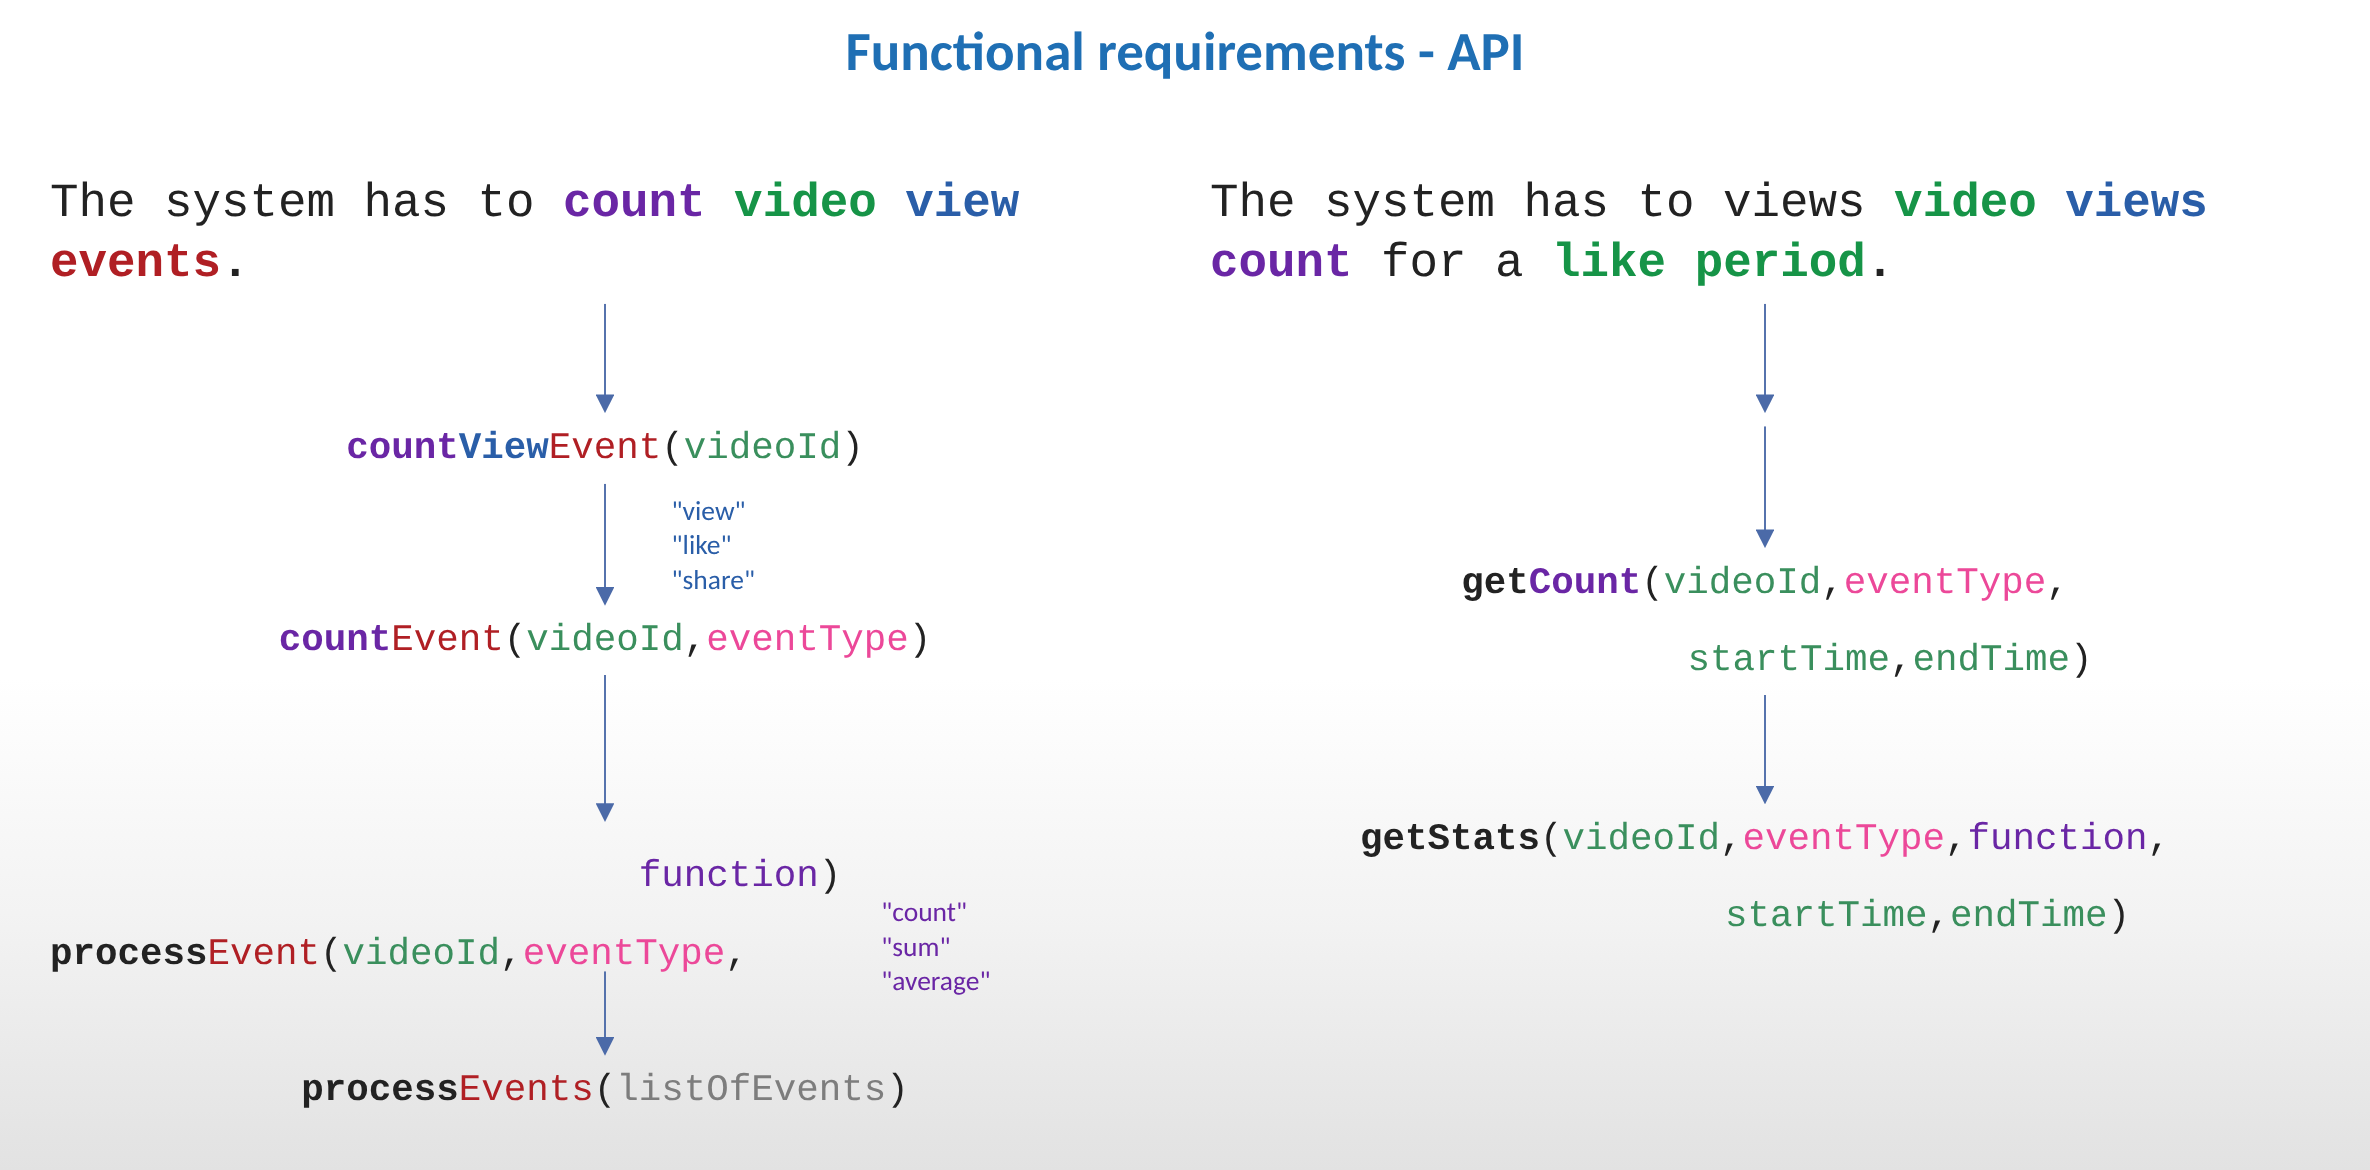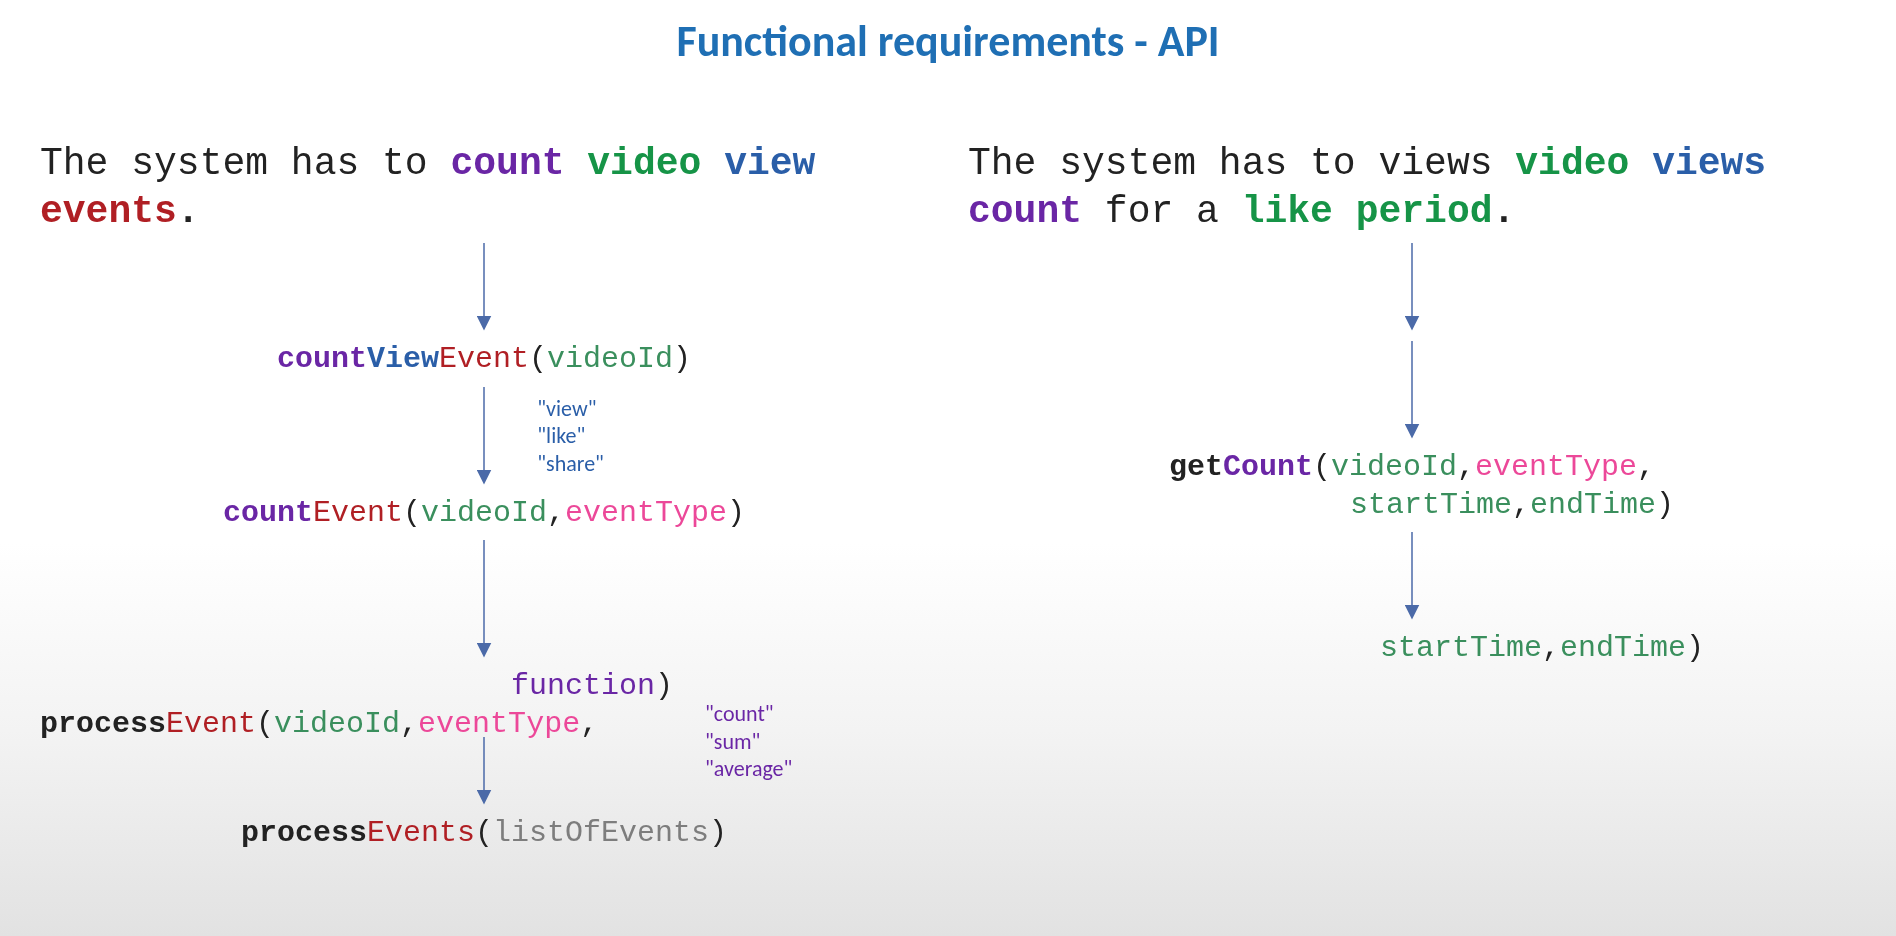--- a/index.html
+++ b/index.html
@@ -49,20 +49,21 @@
   .t-green  { color: #169447; font-weight: 700; }
   .t-blue   { color: #2a5ea8; font-weight: 700; }
   .t-red    { color: #b01f24; font-weight: 700; }
   .t-period { font-weight: 700; color: #222; }
 
   .mono {
     font-family: "Courier New", Courier, monospace;
     font-size: 30px;
     line-height: 1.25;
     color: #222;
+    margin-top: 24px;
   }
   .sig { text-align: center; margin: 0 auto; }
   .kw-black  { color: #222; font-weight: 700; }
   .kw-purple { color: #6a26a5; font-weight: 700; }
   .kw-blue   { color: #2a5ea8; font-weight: 700; }
   .kw-red    { color: #b01f24; font-weight: 400; }
   .paren     { color: #222; }
   .arg-green { color: #3a8f5d; }
   .arg-blue  { color: #ec4899; font-family: Liberation Mono, monospace; }
   .arg-purple{ color: #6a26a5; }
@@ -213,20 +214,23 @@
         <svg width="20" height="90">
             <defs>
               <marker id="ahR3" markerWidth="10" markerHeight="10" refX="5" refY="5" orient="auto">
                 <path d="M0,0 L10,5 L0,10 z" fill="#4b6aa8"></path>
               </marker>
             </defs>
             <line x1="10" y1="0" x2="10" y2="80" stroke="#4b6aa8" stroke-width="1.5" marker-end="url(#ahR3)"></line>
           </svg>
       </div>
 
+      <div class="mono sig">
+        <span class="kw-black">get</span><span class="kw-black">Stats</span><span class="paren">(</span><span class="arg-green">videoId</span><span class="paren">,</span><span class="arg-blue">eventType</span><span class="paren">,</span><span class="arg-purple">function</span><span class="paren">,</span>
+      </div>
       <div class="mono" style="text-align:center; padding-left:260px;">
         <span class="arg-green">startTime</span><span class="paren">,</span><span class="arg-green">endTime</span><span class="paren">)</span>
       </div>
 
     </div>
 
   </div>
 </div>
 
 </body></html>

